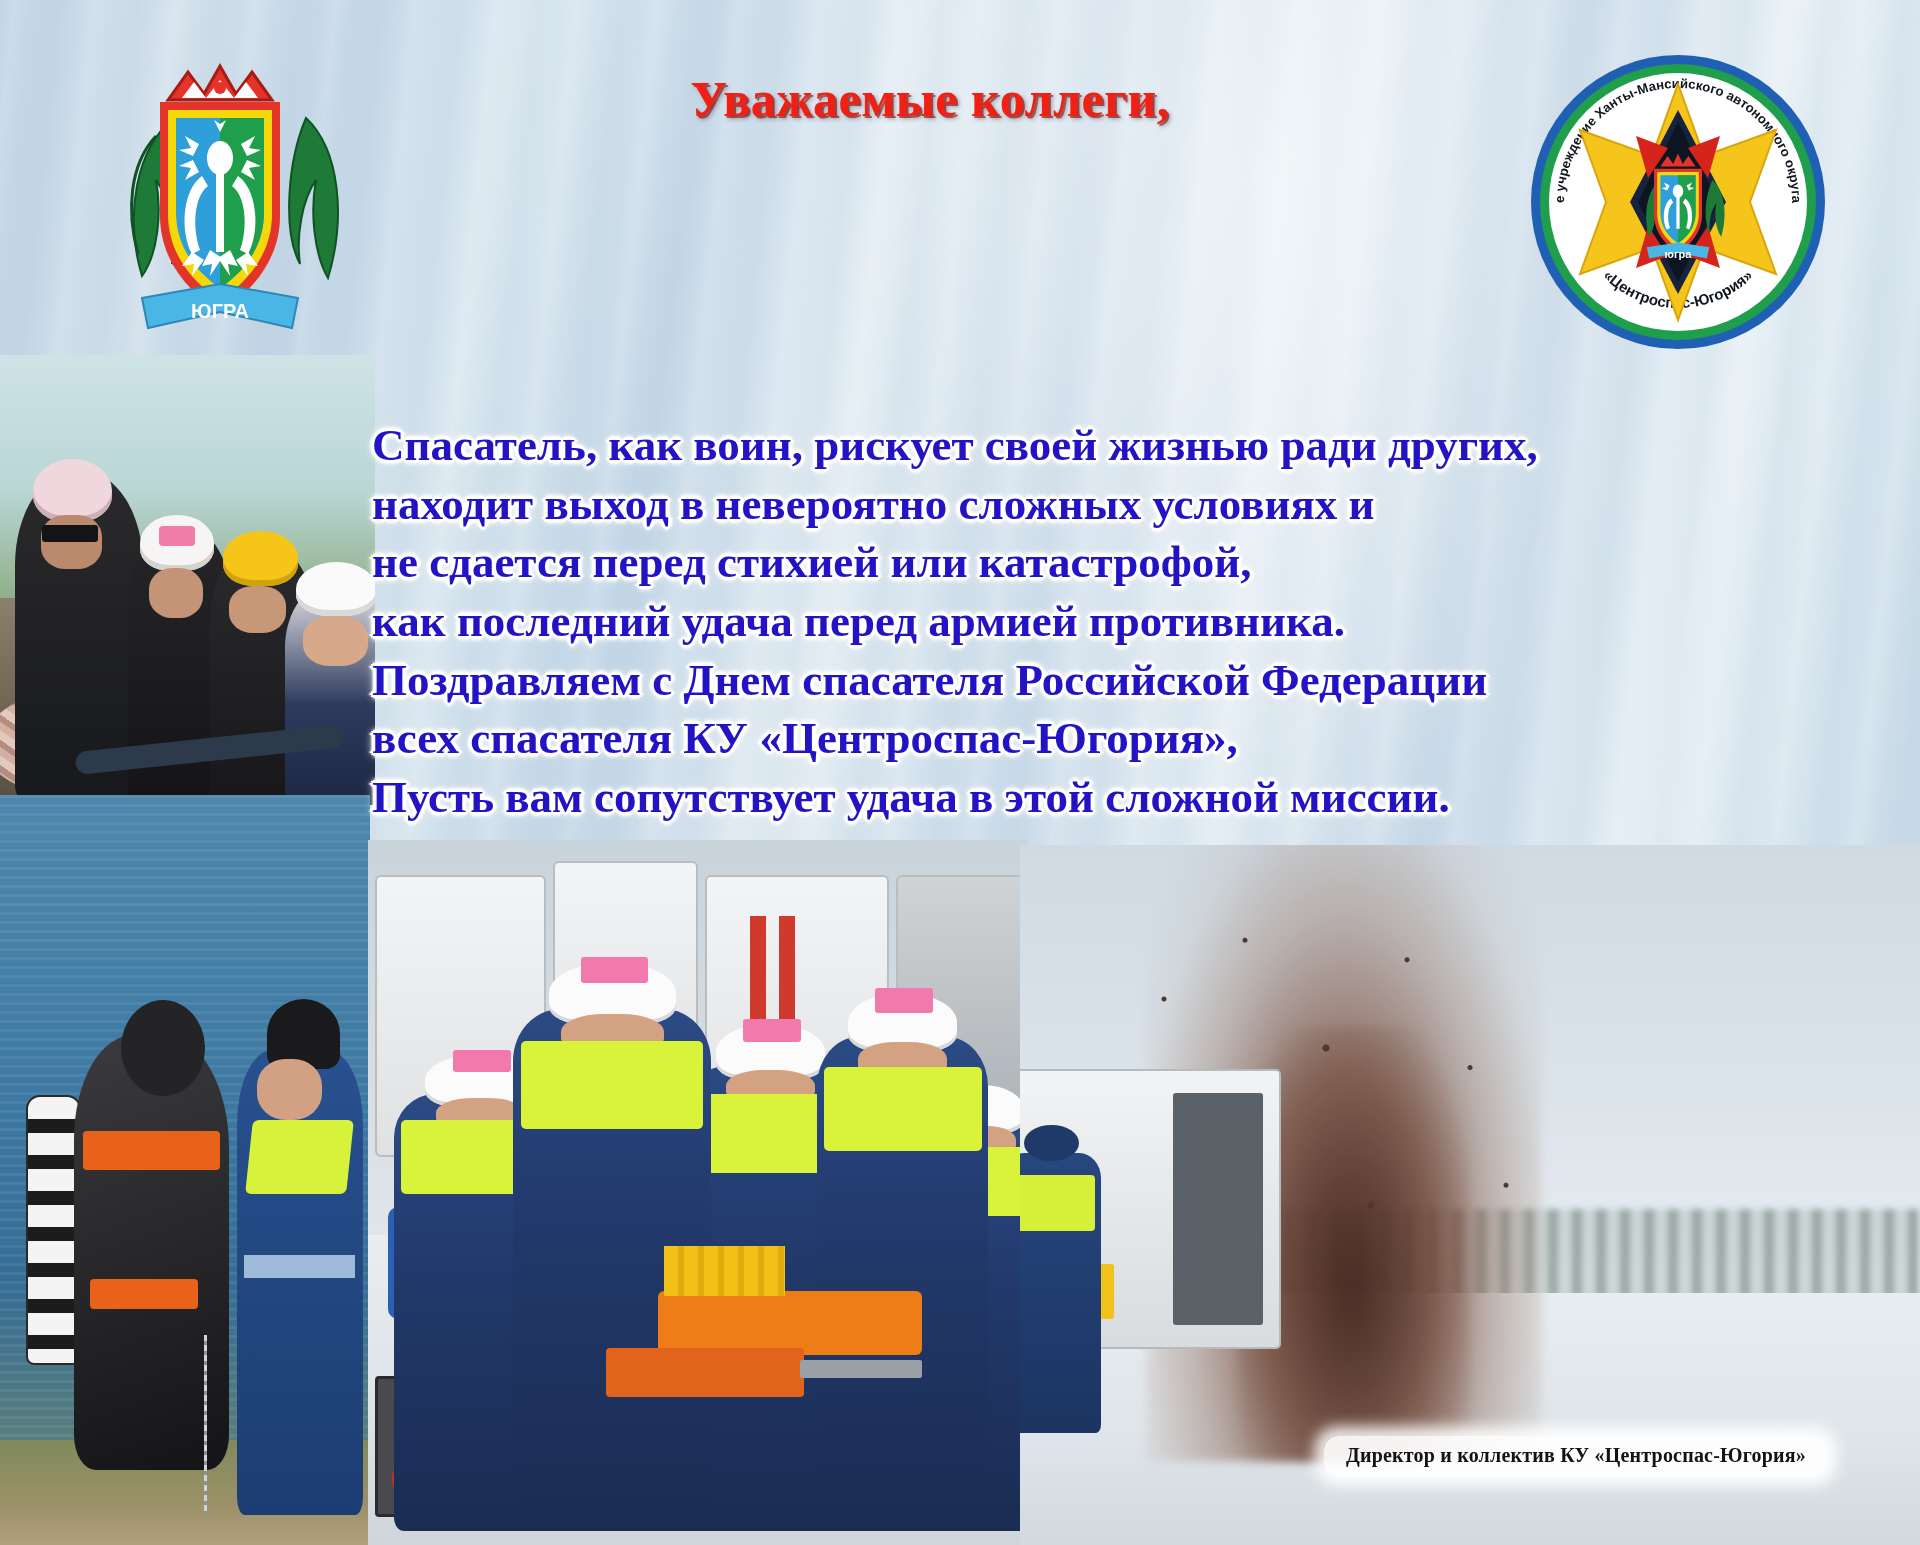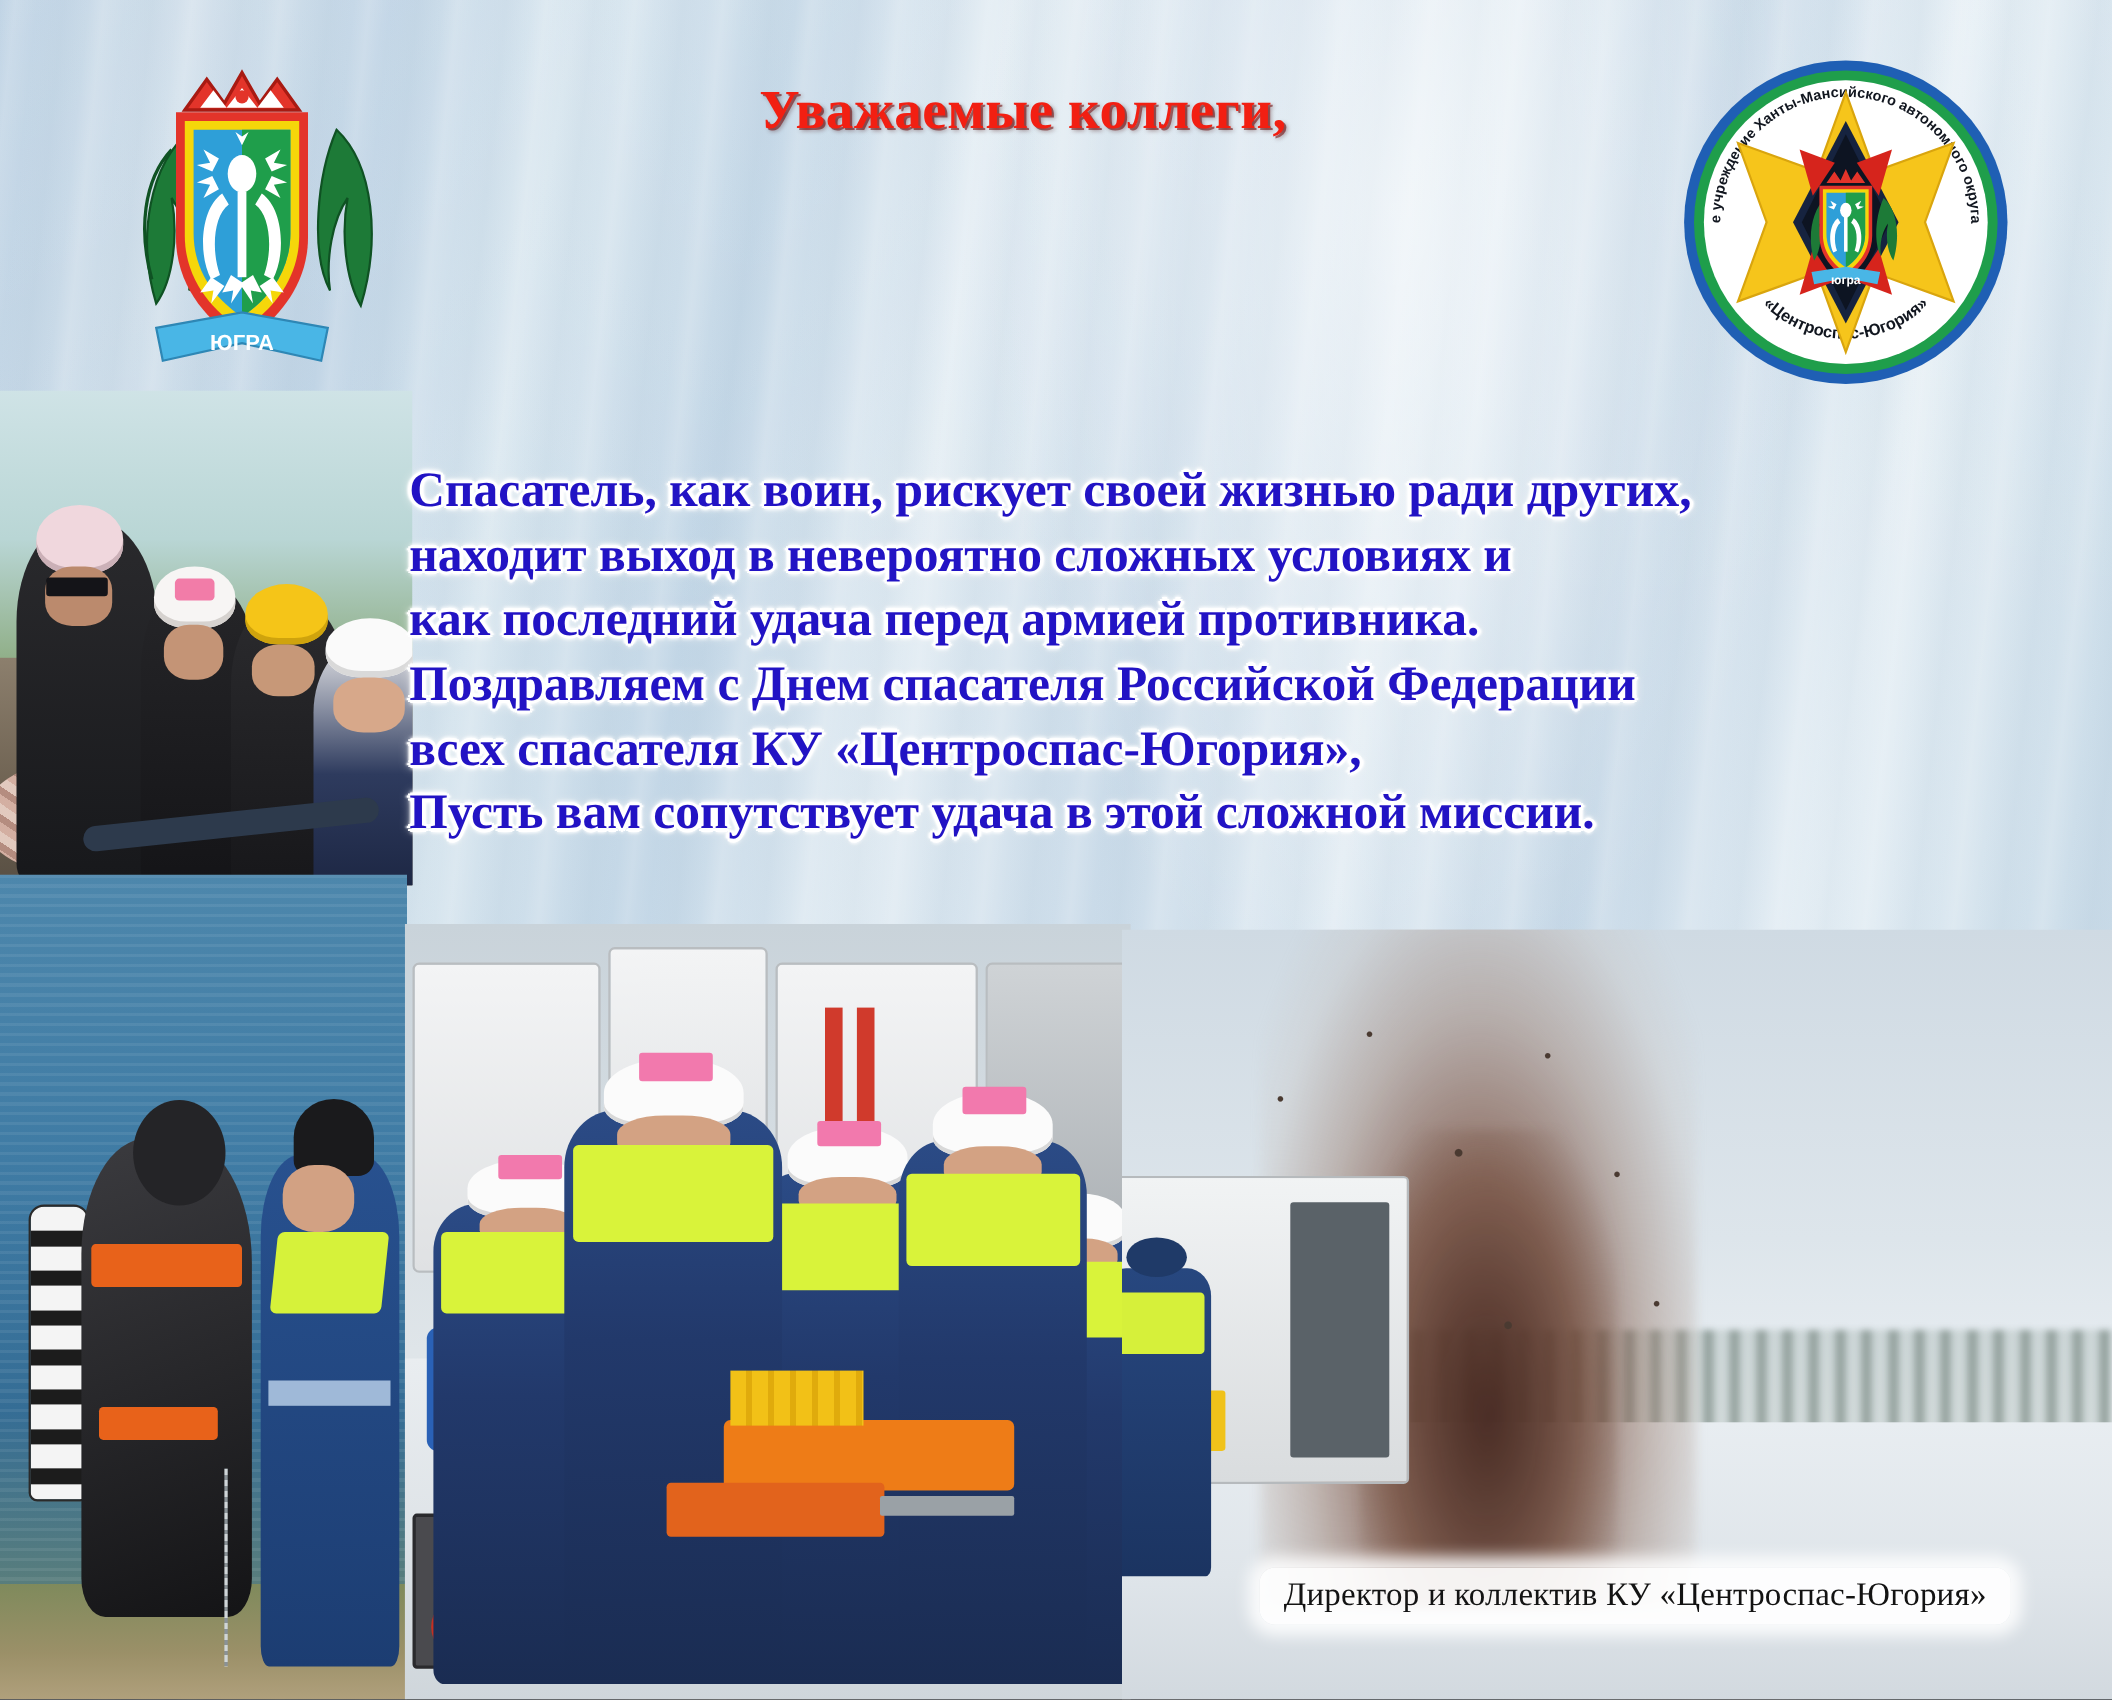--- a/index.html
+++ b/index.html
@@ -71,22 +71,22 @@
   }
   .body-text p{margin:0 0 4px 0;white-space:nowrap;}
 
   
   .signature{
     position:absolute;right:92px;bottom:68px;
     background:rgba(255,255,255,.93);
     border-radius:14px;
     padding:8px 22px 10px 22px;
     color:#131313;
-    font-weight:normal;
-    font-size:30px;
+    font-weight:bold;
+    font-size:20px;
     letter-spacing:.2px;
     white-space:nowrap;
     box-shadow:0 0 14px 10px rgba(255,255,255,.85);
     z-index:12;
   }
 
   
   .photo{position:absolute;overflow:hidden;}
   .photo .cap{display:none;}
 
@@ -402,20 +402,21 @@
     </svg>
   </div>
 
   <div class="headline">
     <div class="l1">Уважаемые коллеги,</div>
   </div>
 
   <div class="body-text">
     <p>Спасатель, как воин, рискует своей жизнью ради других,</p>
     <p>находит выход в невероятно сложных условиях и</p>
+    <p>не сдается перед стихией или катастрофой,</p>
     <p>как последний удача перед армией противника.</p>
     <p>Поздравляем с Днем спасателя Российской Федерации</p>
     <p> всех спасателя КУ «Центроспас-Югория»,</p>
     <p>Пусть вам сопутствует удача в этой сложной миссии.</p>
   </div>
 
   <div class="signature">Директор и коллектив КУ «Центроспас-Югория»</div>
 </div>
 
 </body></html>

